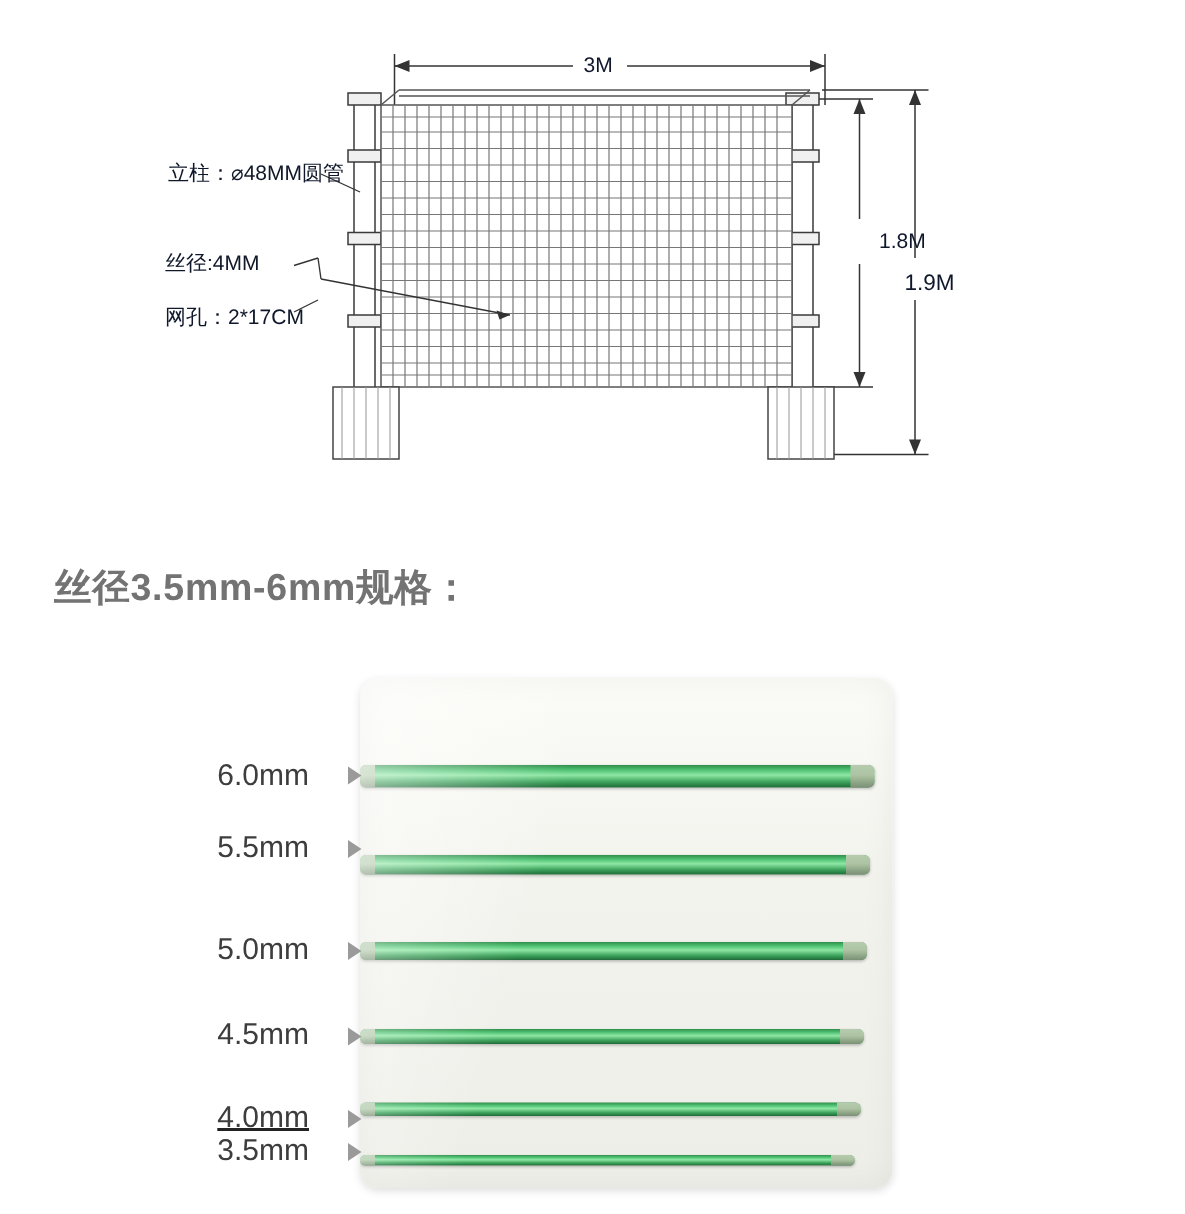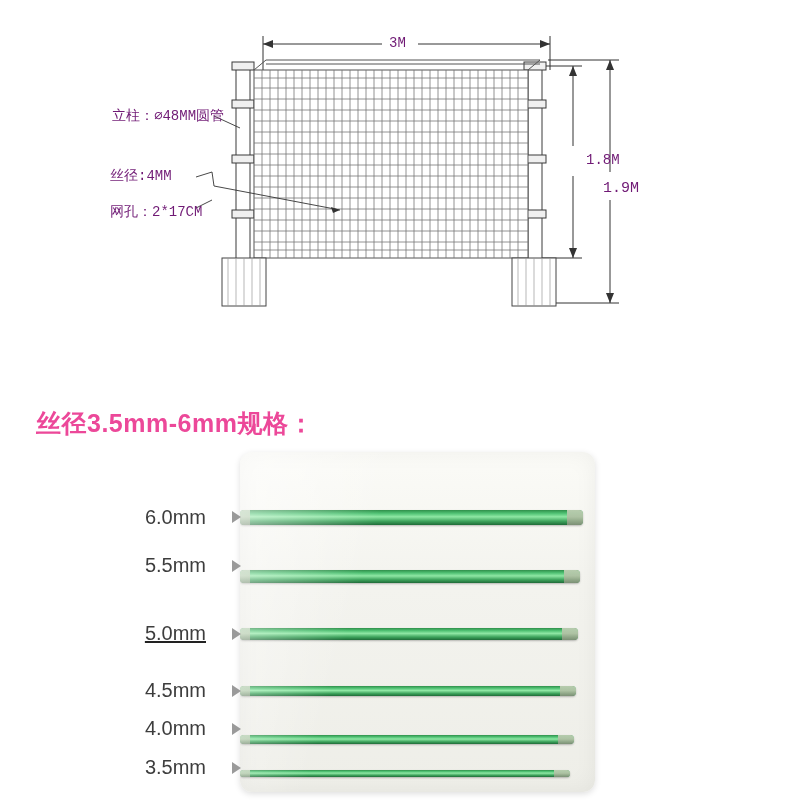--- a/index.html
+++ b/index.html
@@ -25,42 +25,41 @@
     height: 350px;
   }
   #diagram-svg {
     position: absolute;
     left: 0;
     top: 0;
   }
   .diag-label {
     position: absolute;
     font-size: 14px;
-    color: #701a75;
+    color: #0f172a;
     white-space: nowrap;
-    font-family: Liberation Mono, monospace;
+    font-family: Liberation Sans, sans-serif;
   }
   #label-post { left: 83px; top: 107px; margin-left: 29px; }
   #label-wire { left: 110px; top: 167px; }
   #label-mesh { left: 110px; top: 203px; }
   #dim-width { left: 389px; top: 35px; font-size: 14px; }
   #dim-h1 { left: 586px; top: 152px; font-size: 14px; }
   #dim-h2 { left: 603px; top: 180px; font-size: 15px; }
 
   
   #spec-heading {
     position: absolute;
     left: 36px;
     top: 375px;
     font-size: 25px;
     font-weight: bold;
-    color: #ec4899;
+    color: #737373;
     letter-spacing: 0.5px;
     font-family: "Liberation Sans", sans-serif;
-    margin-top: 32px;
   }
 
   
   #sample-section {
     position: absolute;
     left: 0;
     top: 430px;
     width: 790px;
     height: 379px;
   }
@@ -337,29 +336,29 @@
 
   <div id="gauge-labels">
       <div class="gauge-row" style="top: 75.5px;">
         <div class="gauge-label">6.0mm</div>
         <div class="gauge-arrow"></div>
       </div>
       <div class="gauge-row" style="top: 124px;">
         <div class="gauge-label">5.5mm</div>
         <div class="gauge-arrow"></div>
       </div>
-      <div class="gauge-row" style="top: 192px; text-decoration: underline;">
+      <div class="gauge-row" style="top: 192px;">
         <div class="gauge-label">5.0mm</div>
         <div class="gauge-arrow"></div>
       </div>
       <div class="gauge-row" style="top: 249px;">
         <div class="gauge-label">4.5mm</div>
         <div class="gauge-arrow"></div>
       </div>
-      <div class="gauge-row" style="top: 287px;">
+      <div class="gauge-row" style="top: 304px; text-decoration: underline;">
         <div class="gauge-label">4.0mm</div>
         <div class="gauge-arrow"></div>
       </div>
       <div class="gauge-row" style="top: 326px;">
         <div class="gauge-label">3.5mm</div>
         <div class="gauge-arrow"></div>
       </div>
     </div>
 </div>
 

